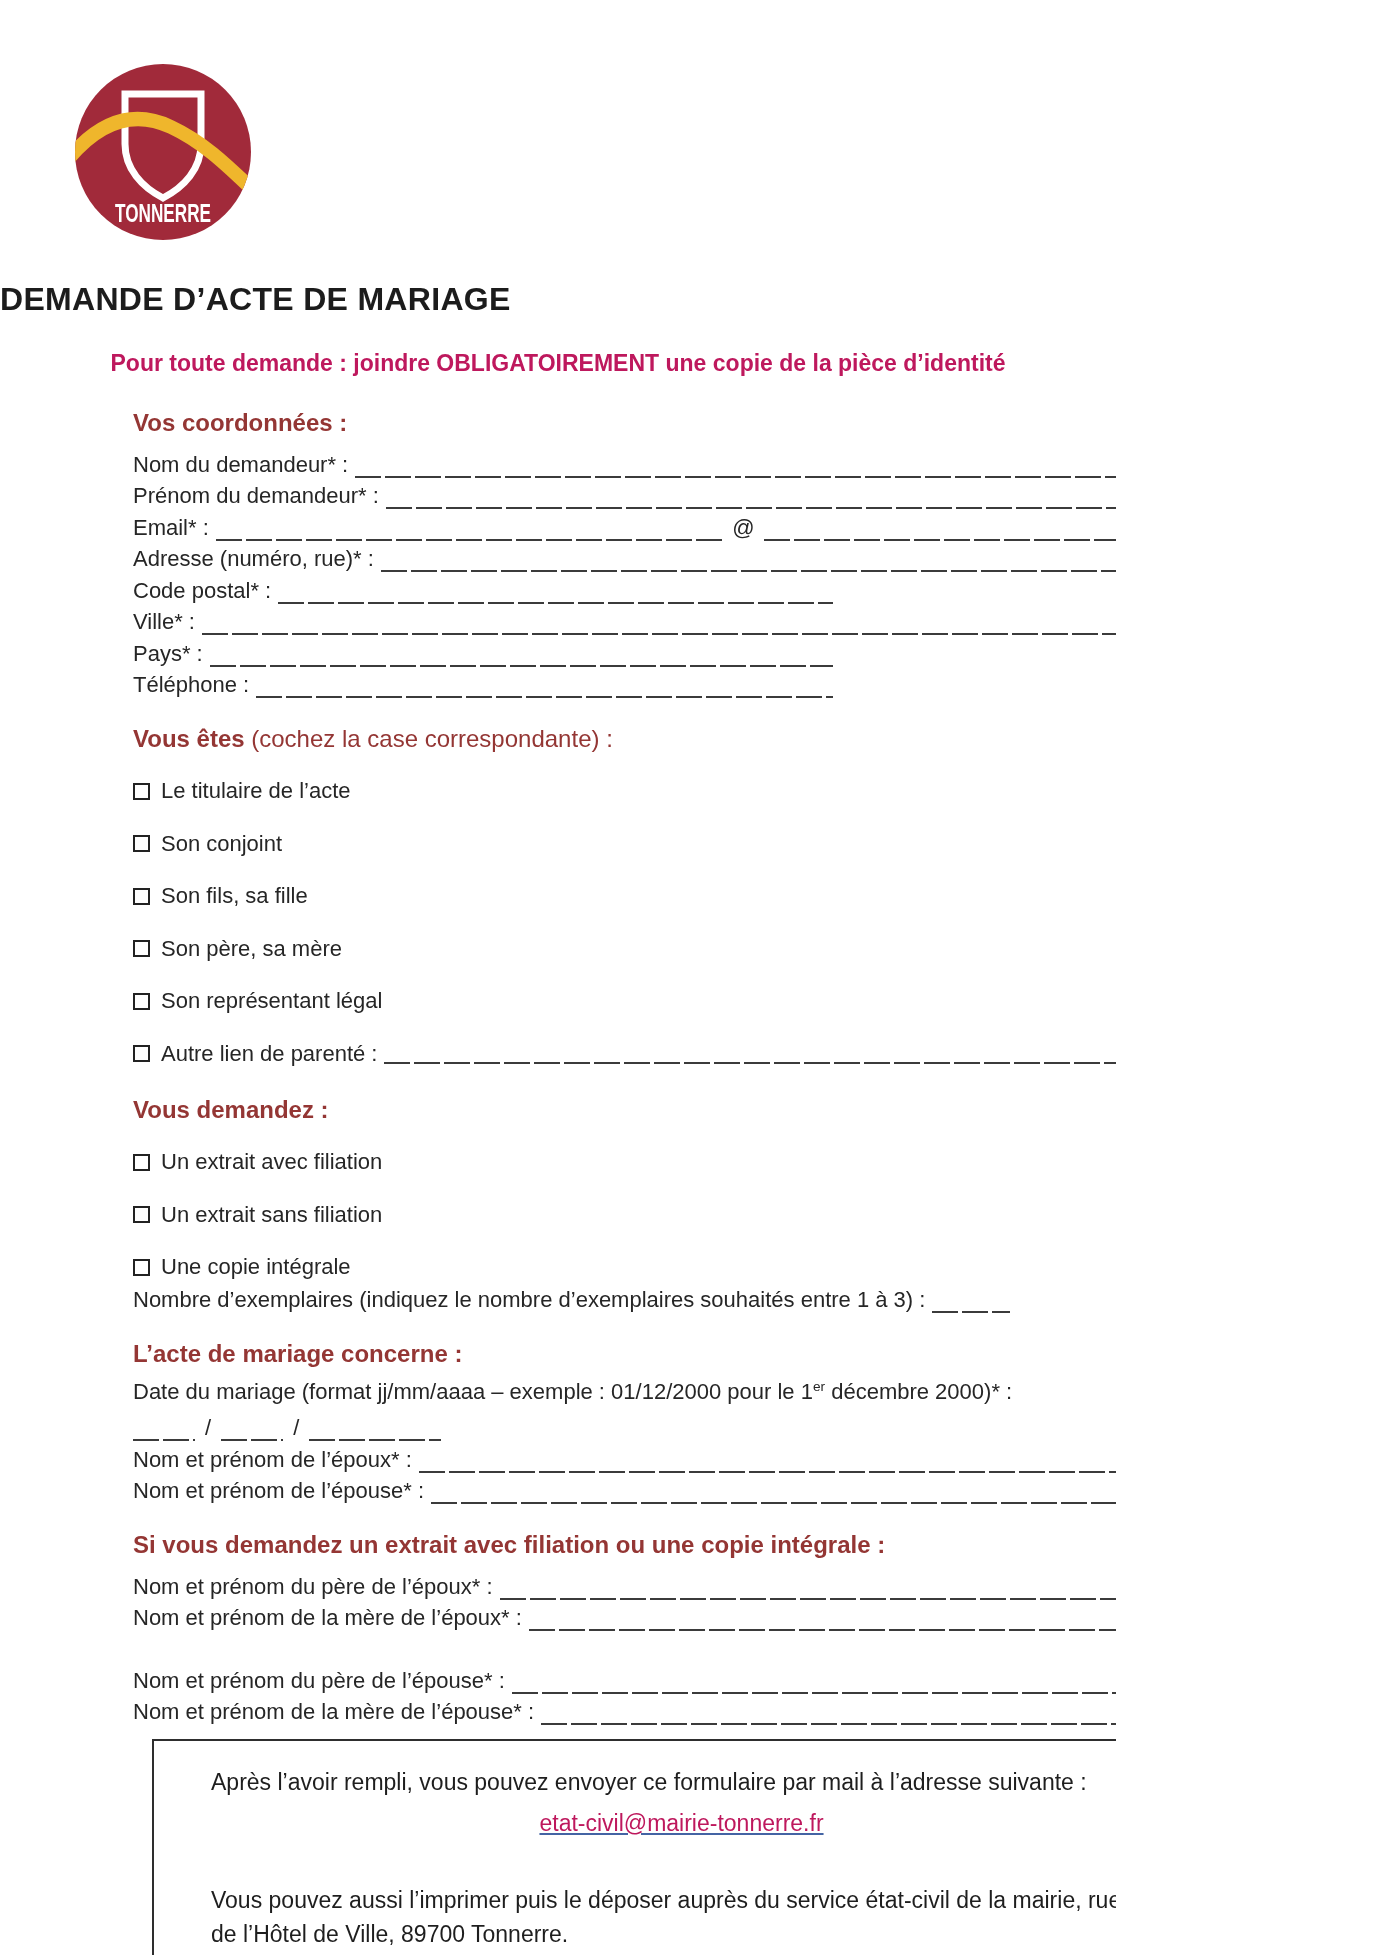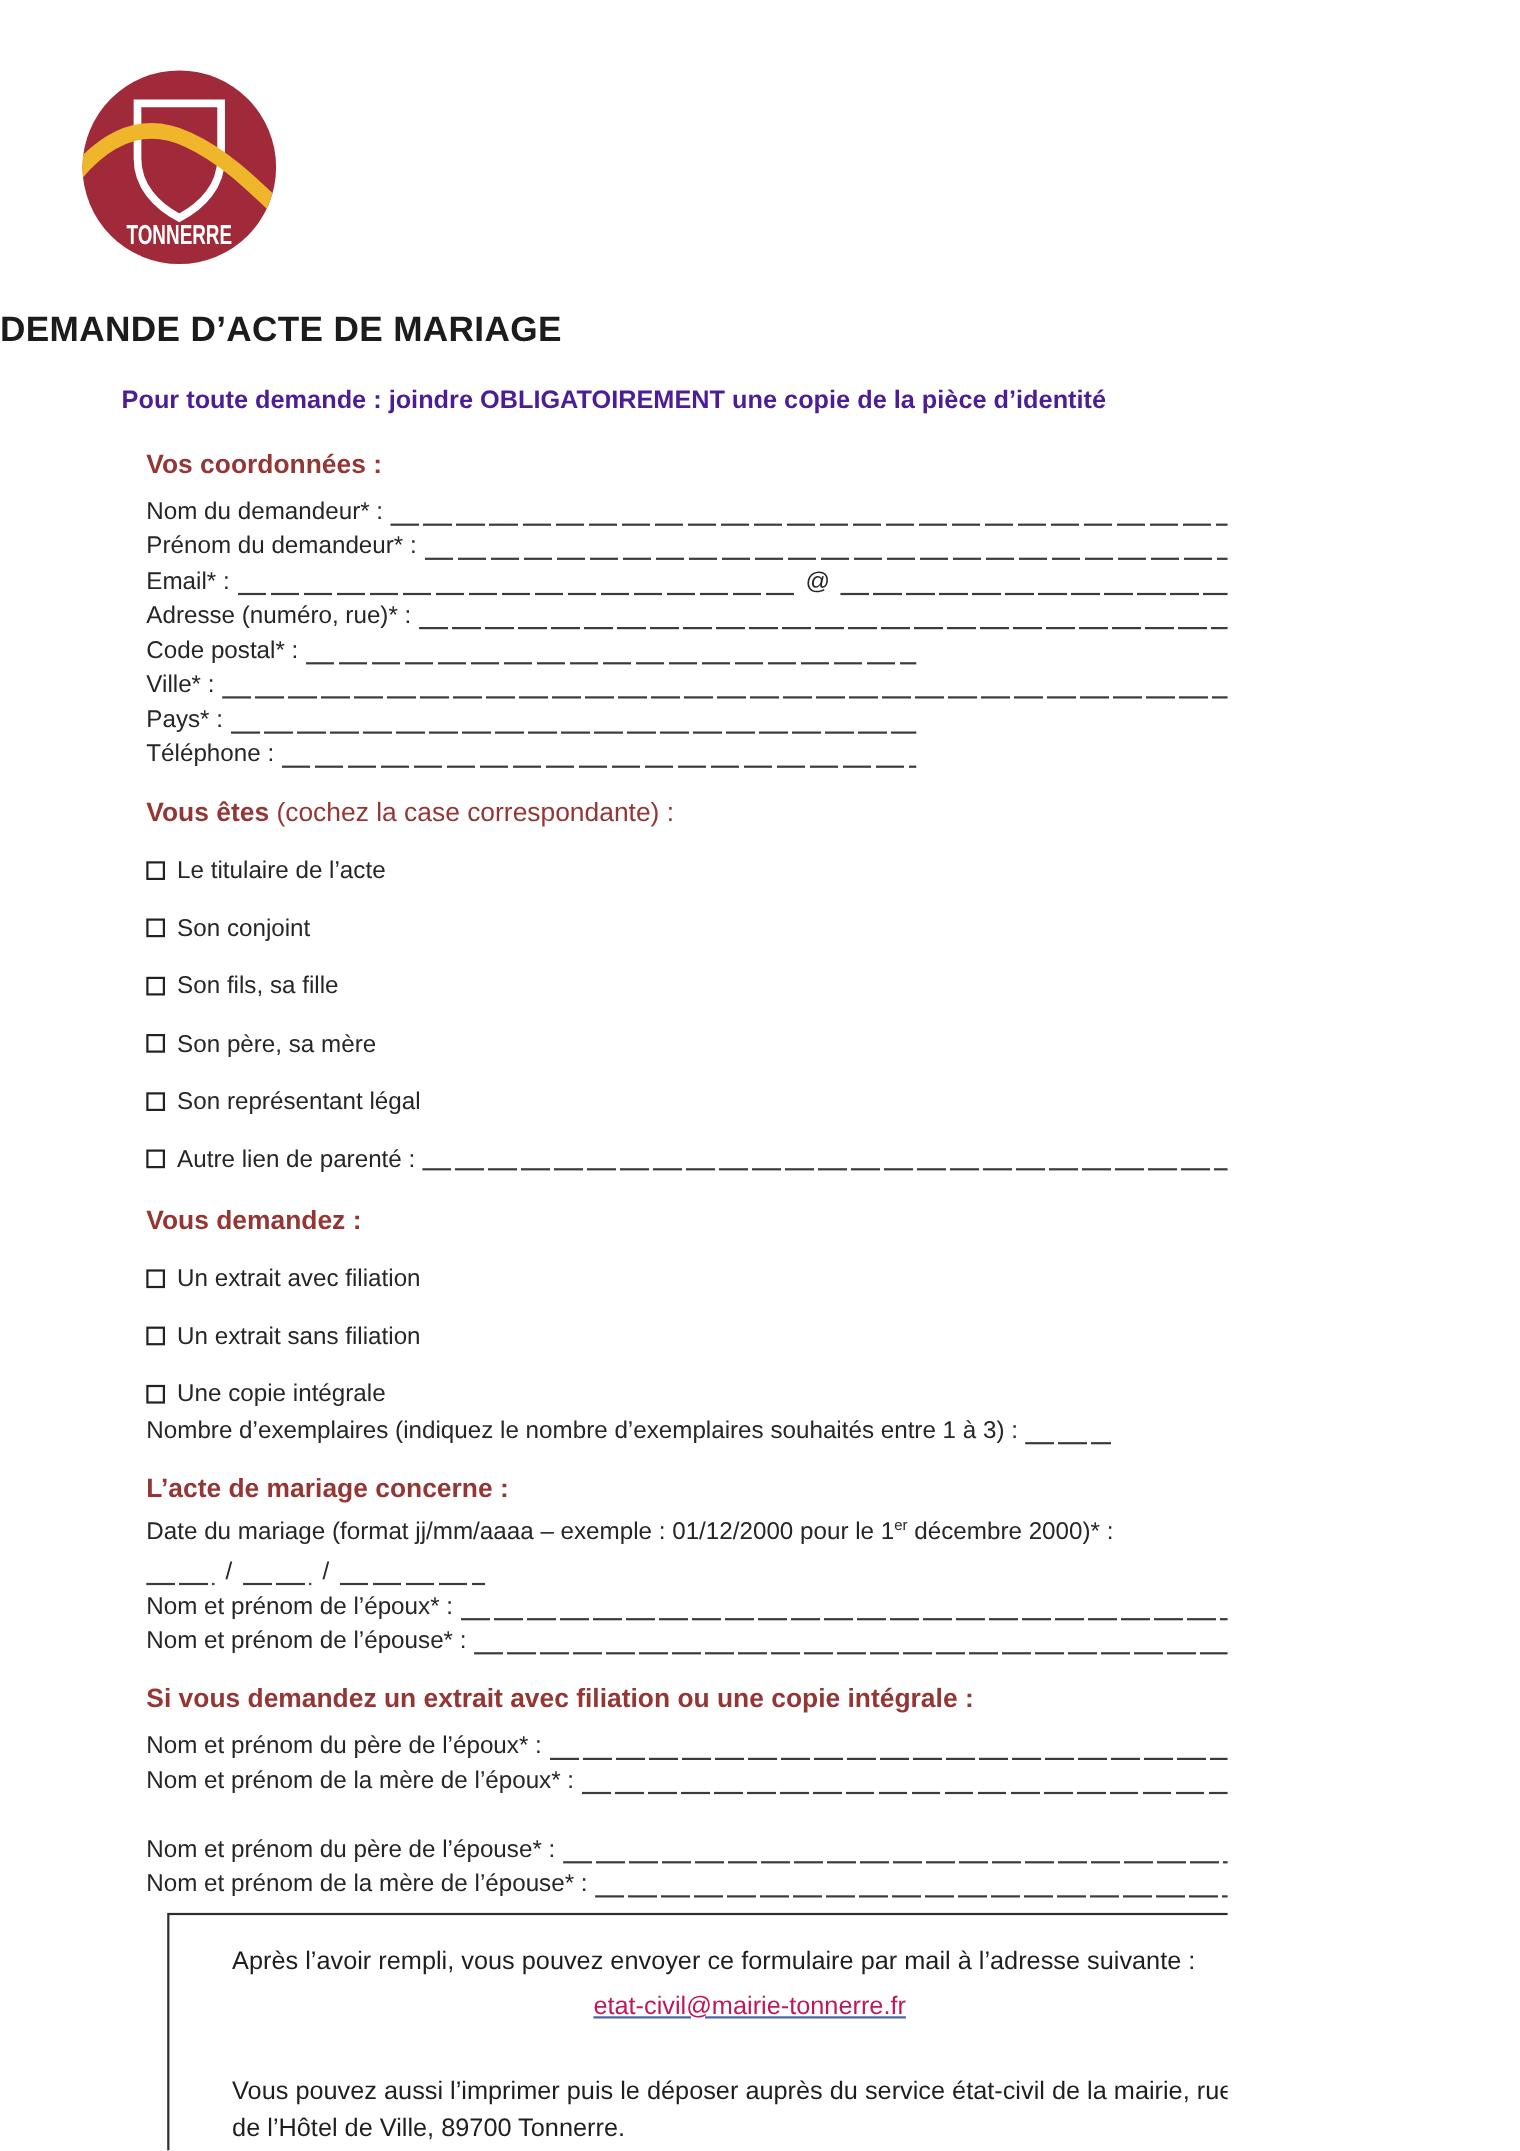--- a/index.html
+++ b/index.html
@@ -8,21 +8,21 @@
     font-family:"Liberation Sans", sans-serif; color:#262626; overflow:hidden;
   }
   .logo { position:absolute; left:73px; top:62px; width:180px; height:180px; }
 
   .title {
     position:absolute; top:281px; left:0; right:0; text-align:left;
     font-size:32px; font-weight:bold; color:#1c1c1c; letter-spacing:0.3px;
   }
   .subtitle {
     position:absolute; top:350px; left:0; right:0; text-align:center;
-    font-size:23px; font-weight:bold; color:#4c1d95;
+    font-size:23px; font-weight:bold; color:#be185d;
   }
 
   .content { position:absolute; left:133px; top:408px; width:1082px; font-size:22px; }
 
   .section { font-size:24px; font-weight:bold; color:#943634; line-height:30px; margin:26px 0 8px 0; }
   .section.first { margin-top:0; }
   .section .light { font-weight:normal; }
 
   .row { display:flex; align-items:flex-end; height:31.5px; }
   .row .lbl { white-space:pre; line-height:27px; }

